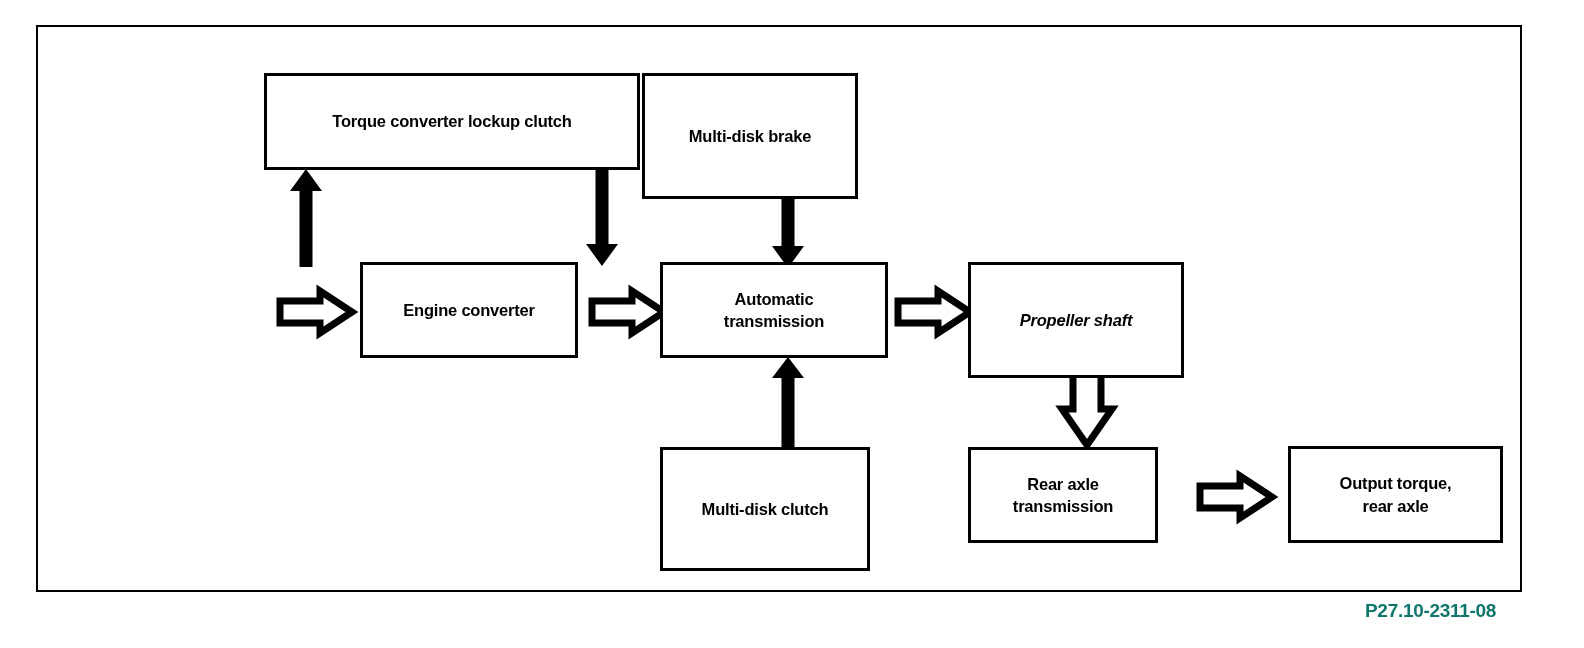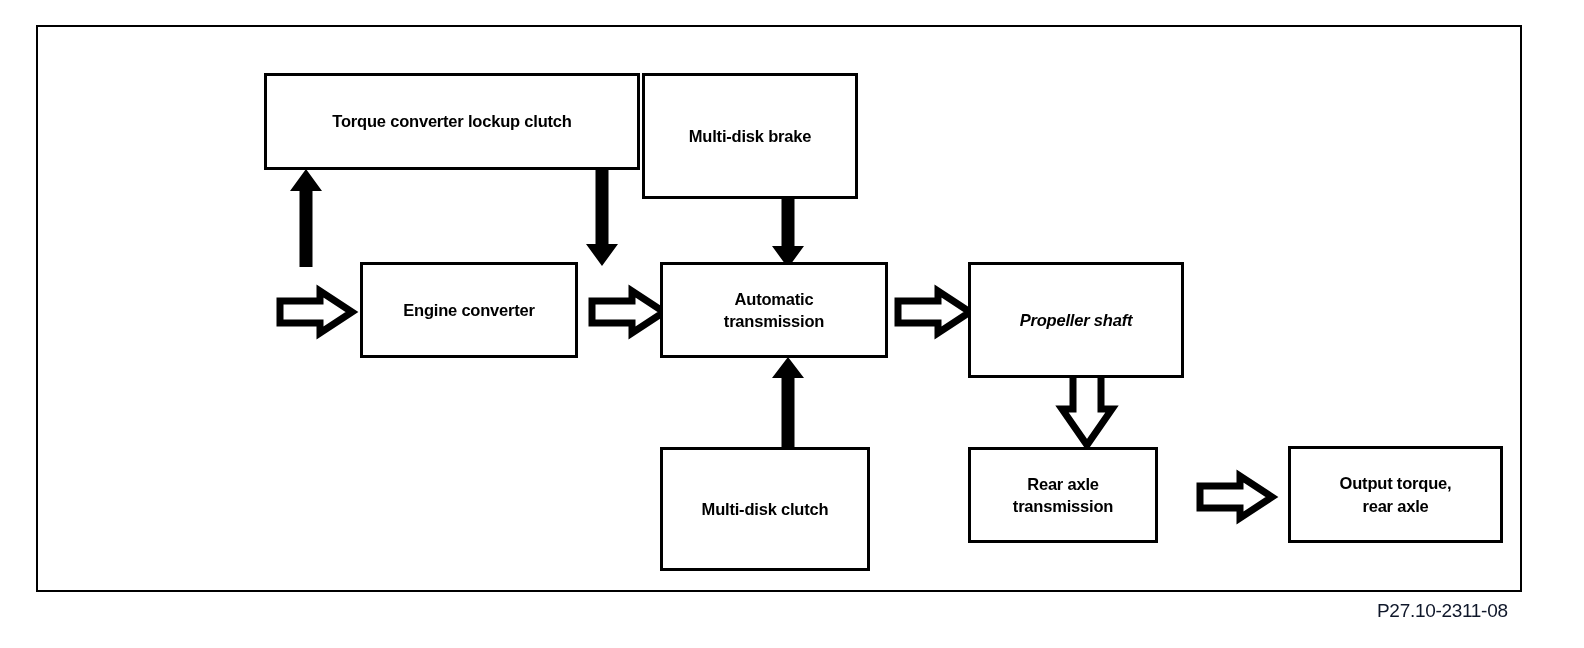--- a/index.html
+++ b/index.html
@@ -45,25 +45,24 @@
     letter-spacing: -0.2px;
     color: #000000;
     padding: 2px 0;
   }
   .node .label { display: block; }
   .caption {
     position: absolute;
     left: 1365px;
     top: 600px;
     font-size: 19px;
-    font-weight: normal;
-    color: #0f172a;
+    font-weight: bold;
+    color: #0f766e;
     letter-spacing: -0.3px;
     white-space: nowrap;
-    margin-left: 12px;
   }
   .arrow-svg {
     position: absolute;
     overflow: visible;
   }
   .solid-arrow path { fill: #000000; stroke: none; }
   .hollow-arrow path { fill: #ffffff; stroke: #000000; stroke-width: 7; stroke-linejoin: miter; }
 </style>
 </head>
 <body>

